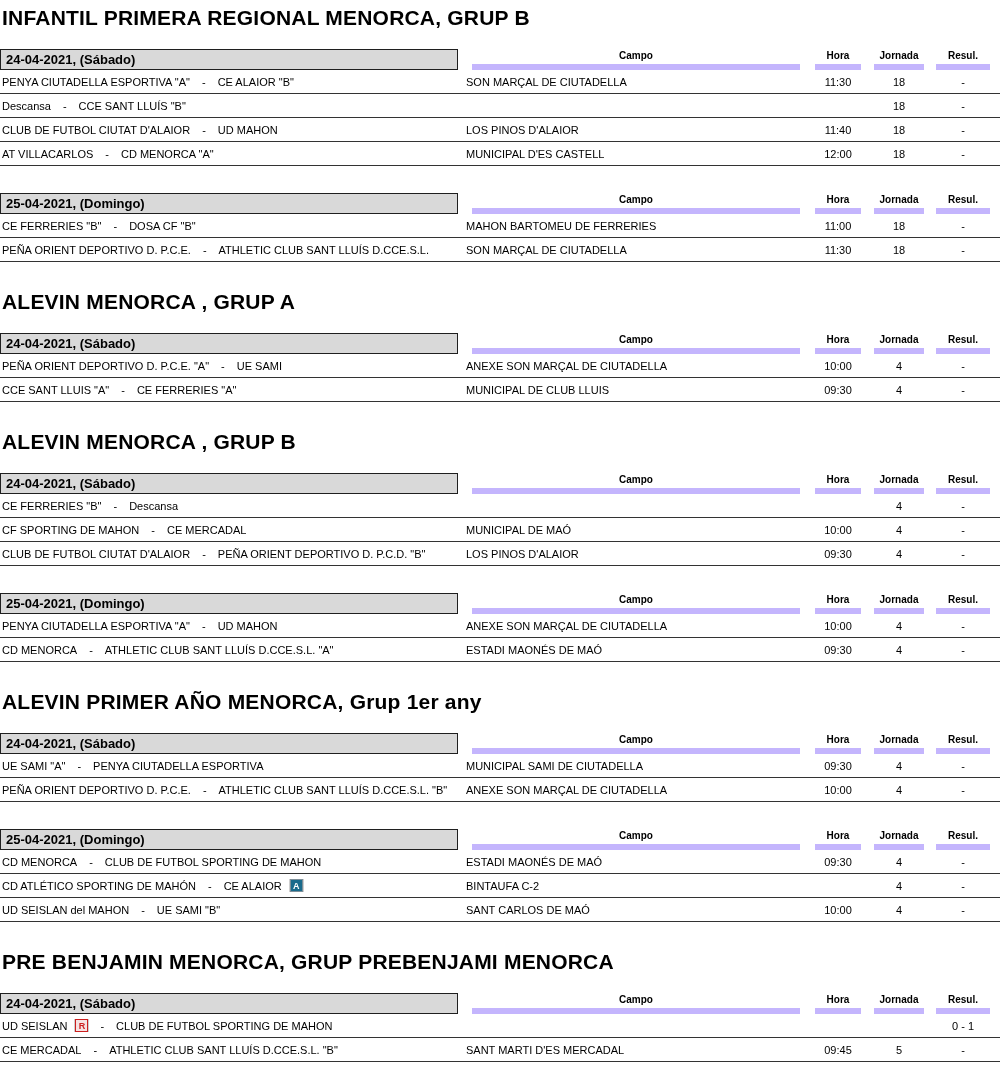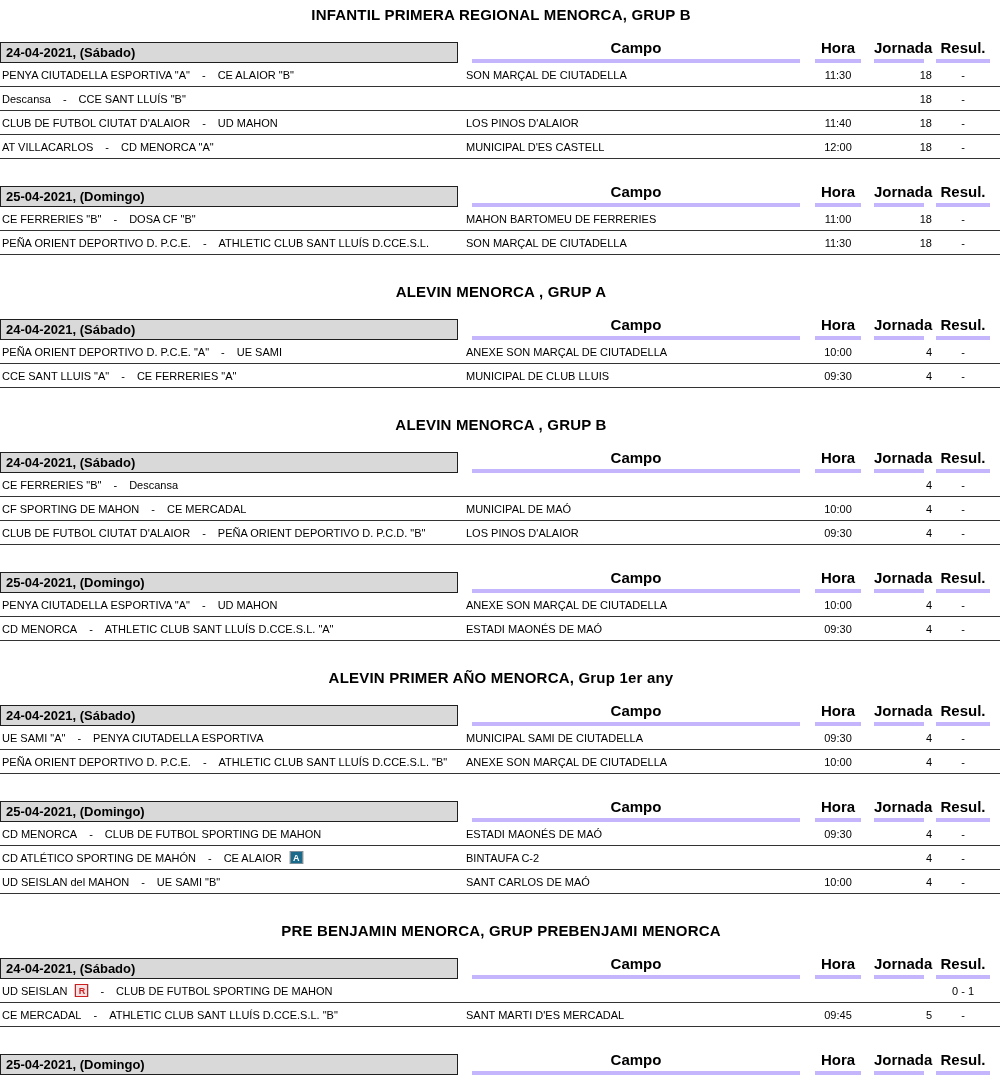--- a/index.html
+++ b/index.html
@@ -1,38 +1,38 @@
 <!DOCTYPE html>
 <html><head>
 <meta charset="utf-8">
 <style>
   html,body{margin:0;padding:0;background:#ffffff;color:#000;}
   body{font-family:"Liberation Sans",sans-serif;}
   #doc{width:1000px;min-height:1081px;box-sizing:border-box;padding:6px 0 40px 0;}
-  .section-title{font-size:15px;font-weight:bold;letter-spacing:0.2px;margin:26px 0 20px 2px;text-align:center;}
+  .section-title{font-size:21px;font-weight:bold;letter-spacing:0.2px;margin:26px 0 20px 2px;}
   #doc > .section-title:first-child{margin-top:0;}
   .fixture-table{margin-bottom:28px;}
   .t-header{display:flex;align-items:flex-end;height:20px;}
   .date-box{width:458px;box-sizing:border-box;border:1px solid #1f1f1f;background:#d9d9d9;
             font-weight:bold;font-size:13px;padding:2px 5px 2px 5px;margin-right:4px;
             white-space:nowrap;overflow:hidden;}
   .h-campo{width:348px;}
   .h-hora{width:56px;}
   .h-jornada{width:66px;}
   .h-resul{width:62px;}
-  .hl{border-bottom:4px solid #c4b5fd;text-align:center;font-weight:bold;font-size:15px;padding-bottom:3px;}
+  .hl{border-bottom:6px solid #c4b5fd;text-align:center;font-weight:bold;font-size:10px;padding-bottom:3px;}
   .h-campo .hl{margin:0 10px;}
   .h-hora .hl{margin:0 5px;}
   .h-jornada .hl{margin:0 8px;}
   .h-resul .hl{margin:0 4px;}
   .t-row{display:flex;align-items:center;height:23px;border-bottom:1px solid #333;font-size:11px;}
   .c-match{width:462px;box-sizing:border-box;padding-left:2px;display:flex;align-items:center;white-space:nowrap;overflow:hidden;}
   .c-campo{width:348px;box-sizing:border-box;padding-left:4px;white-space:nowrap;overflow:hidden;}
   .c-hora{width:56px;text-align:center;}
-  .c-jornada{width:66px;text-align:right;}
+  .c-jornada{width:66px;text-align:center;}
   .c-resul{width:62px;text-align:center;}
   .sep{margin:0 12px;}
   .badge{display:inline-flex;align-items:center;justify-content:center;width:13px;height:13px;
          font-size:9px;font-weight:bold;margin-left:8px;border:1px solid;box-sizing:border-box;
          outline:1px solid #cfcfcf;}
 </style>
 </head>
 <body>
 
 <div id="doc">

